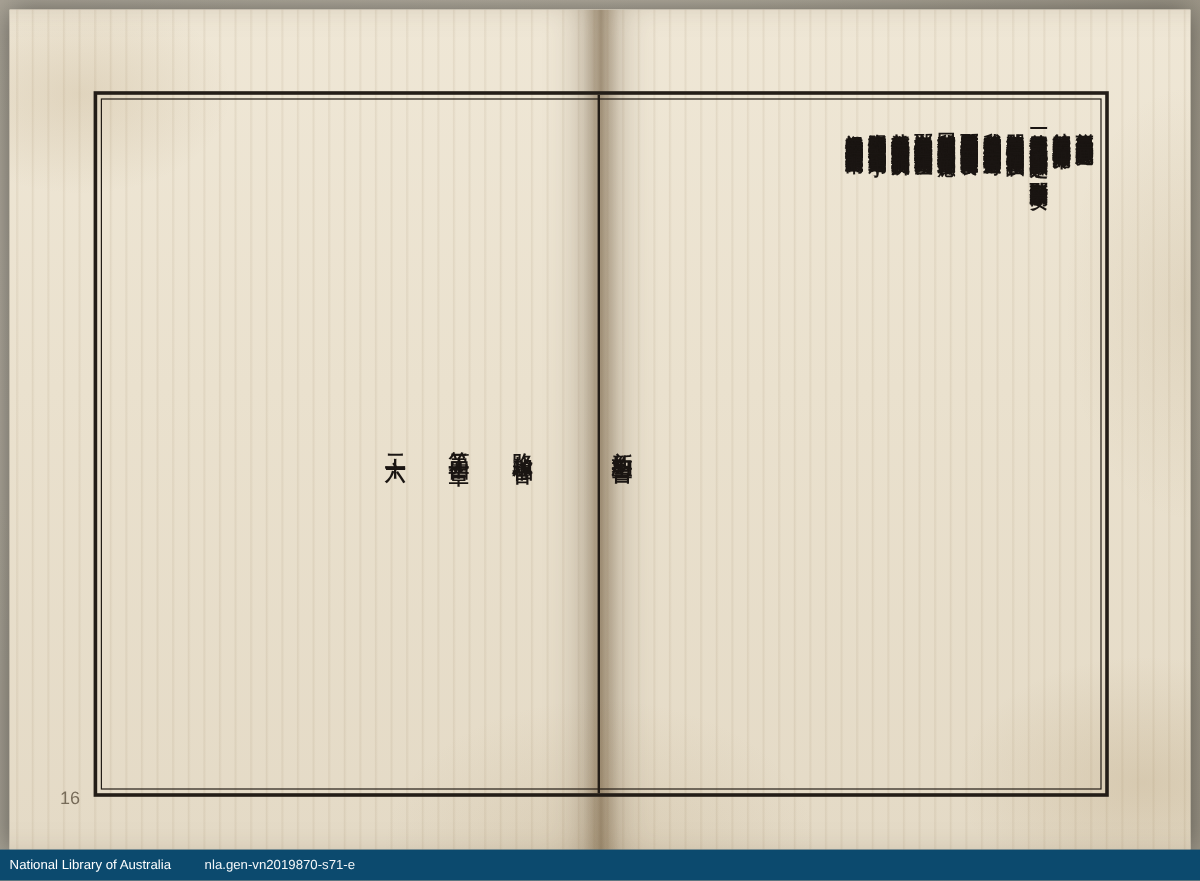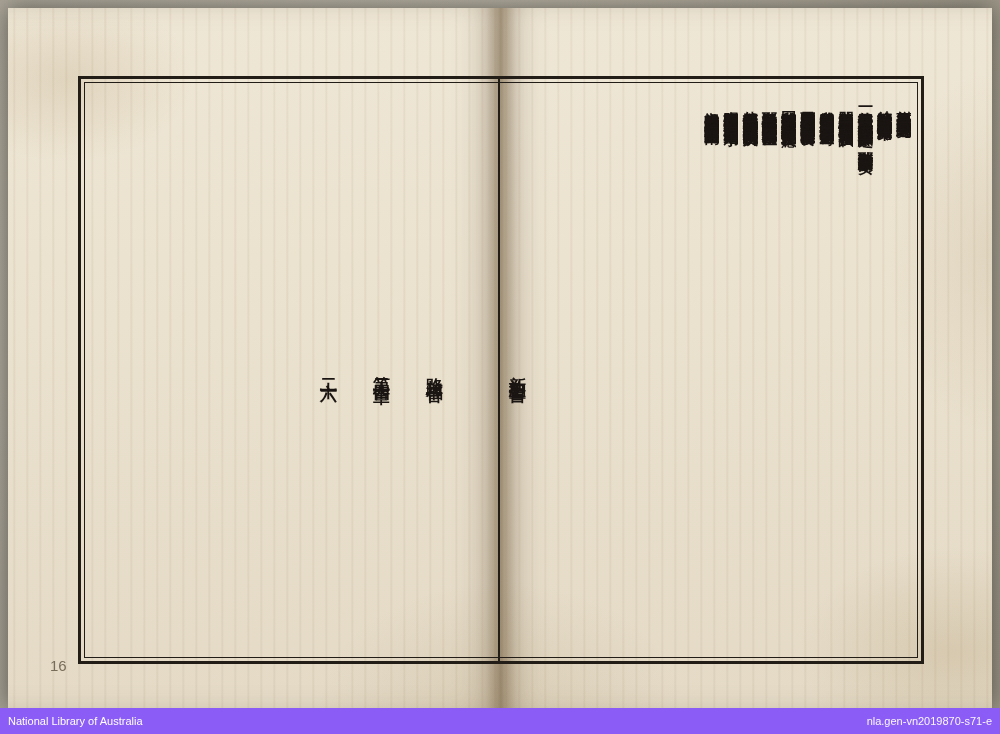--- a/index.html
+++ b/index.html
@@ -177,31 +177,31 @@
     clip-path: polygon(0 0, 100% 0, 100% 55%, 50% 100%, 0 55%);
   }
 
   
   .caption {
     position: absolute;
     left: 0;
     bottom: 0;
     width: 1000px;
     height: 26px;
-    background: #8b5cf6;
+    background: #0c4a6e;
     color: #fff;
     font-family: "Liberation Sans", sans-serif;
     font-size: 11px;
     display: flex;
     align-items: center;
-    justify-content: space-between;
+    justify-content: flex-start;
     padding: 0 8px;
     box-sizing: border-box;
   }
-  .caption .right { opacity: 0.95; }
+  .caption .right { opacity: 0.95; margin-left: 28px; }
 
   .edgemark {
     position: absolute;
     left: 42px;
     bottom: 34px;
     font-family: "Liberation Sans", sans-serif;
     font-size: 15px;
     color: #5d513f;
     opacity: 0.8;
   }

